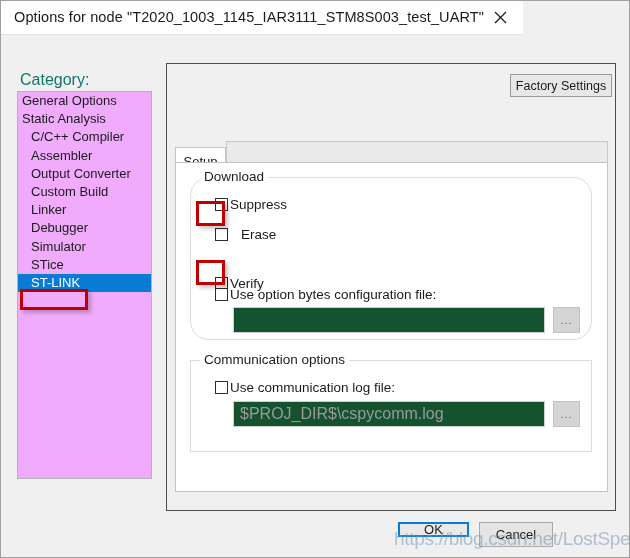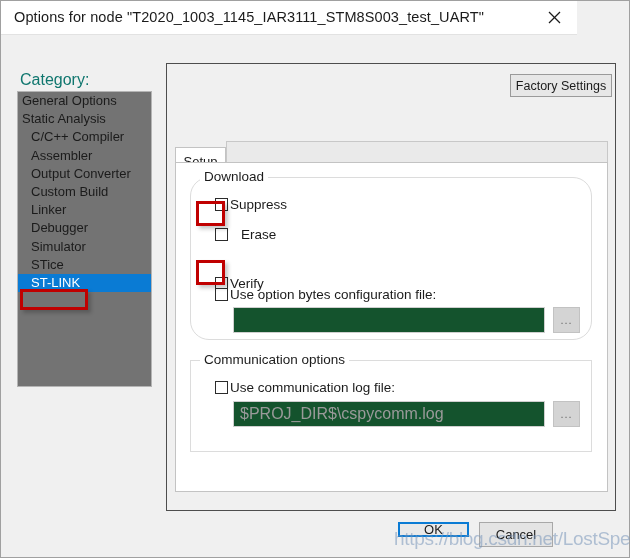--- a/index.html
+++ b/index.html
@@ -21,21 +21,21 @@
     height: 558px;
     box-sizing: border-box;
     background: #f0f0f0;
     border: 1px solid #a0a0a0;
   }
 
   
   .titlebar {
     position: absolute;
     left: 0; top: 0;
-    width: 576px;
+    width: 522px;
     height: 33px;
     background: #ffffff;
     border-bottom: 1px solid #e2e2e2;
   }
   .title-text {
     position: absolute;
     left: 13px;
     top: 8px;
     font-size: 14.5px;
     color: #1b1b1b;
@@ -63,22 +63,22 @@
     left: 19px;
     top: 70px;
     font-size: 16px;
     color: #0f766e;
   }
   .category-list {
     position: absolute;
     left: 16px;
     top: 90px;
     width: 135px;
-    height: 296px;
-    background: #737373;
+    height: 388px;
+    background: #f0abfc;
     border: 1px solid #b4b4b4;
     box-sizing: border-box;
     overflow: hidden;
   }
   .cat-item {
     height: 18.2px;
     line-height: 18.2px;
     font-size: 13px;
     color: #1b1b1b;
     padding-left: 4px;

